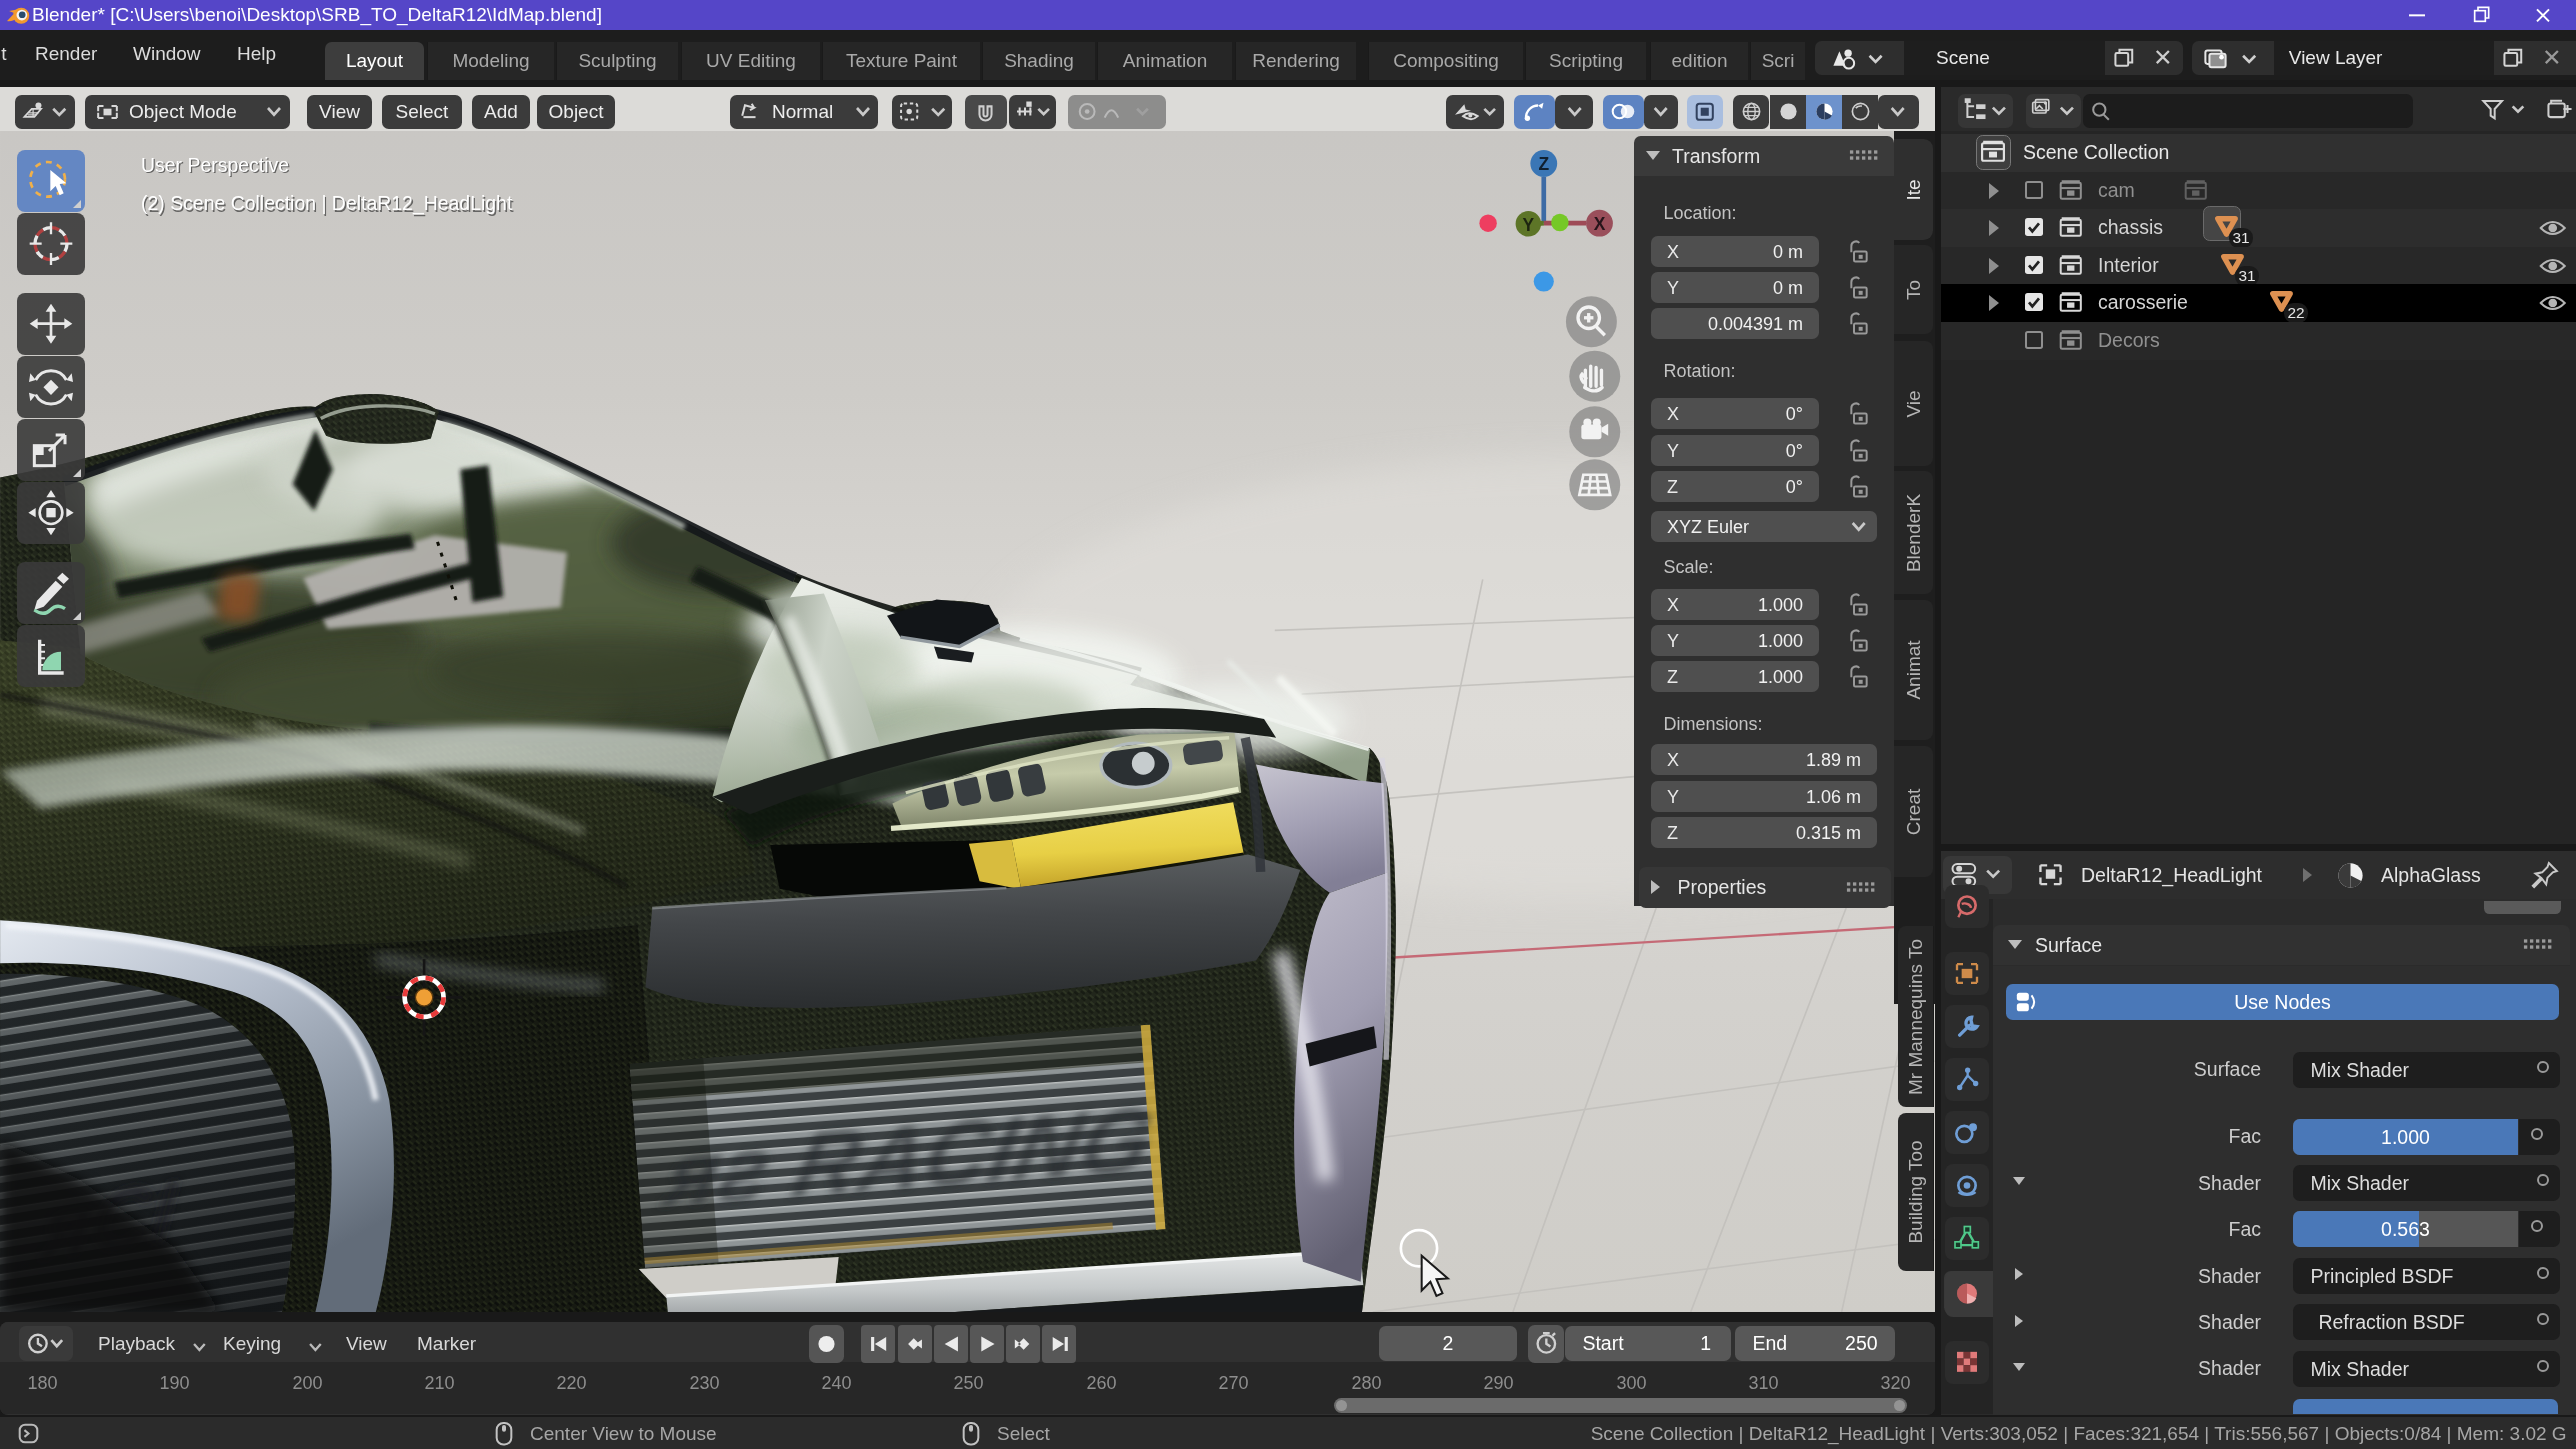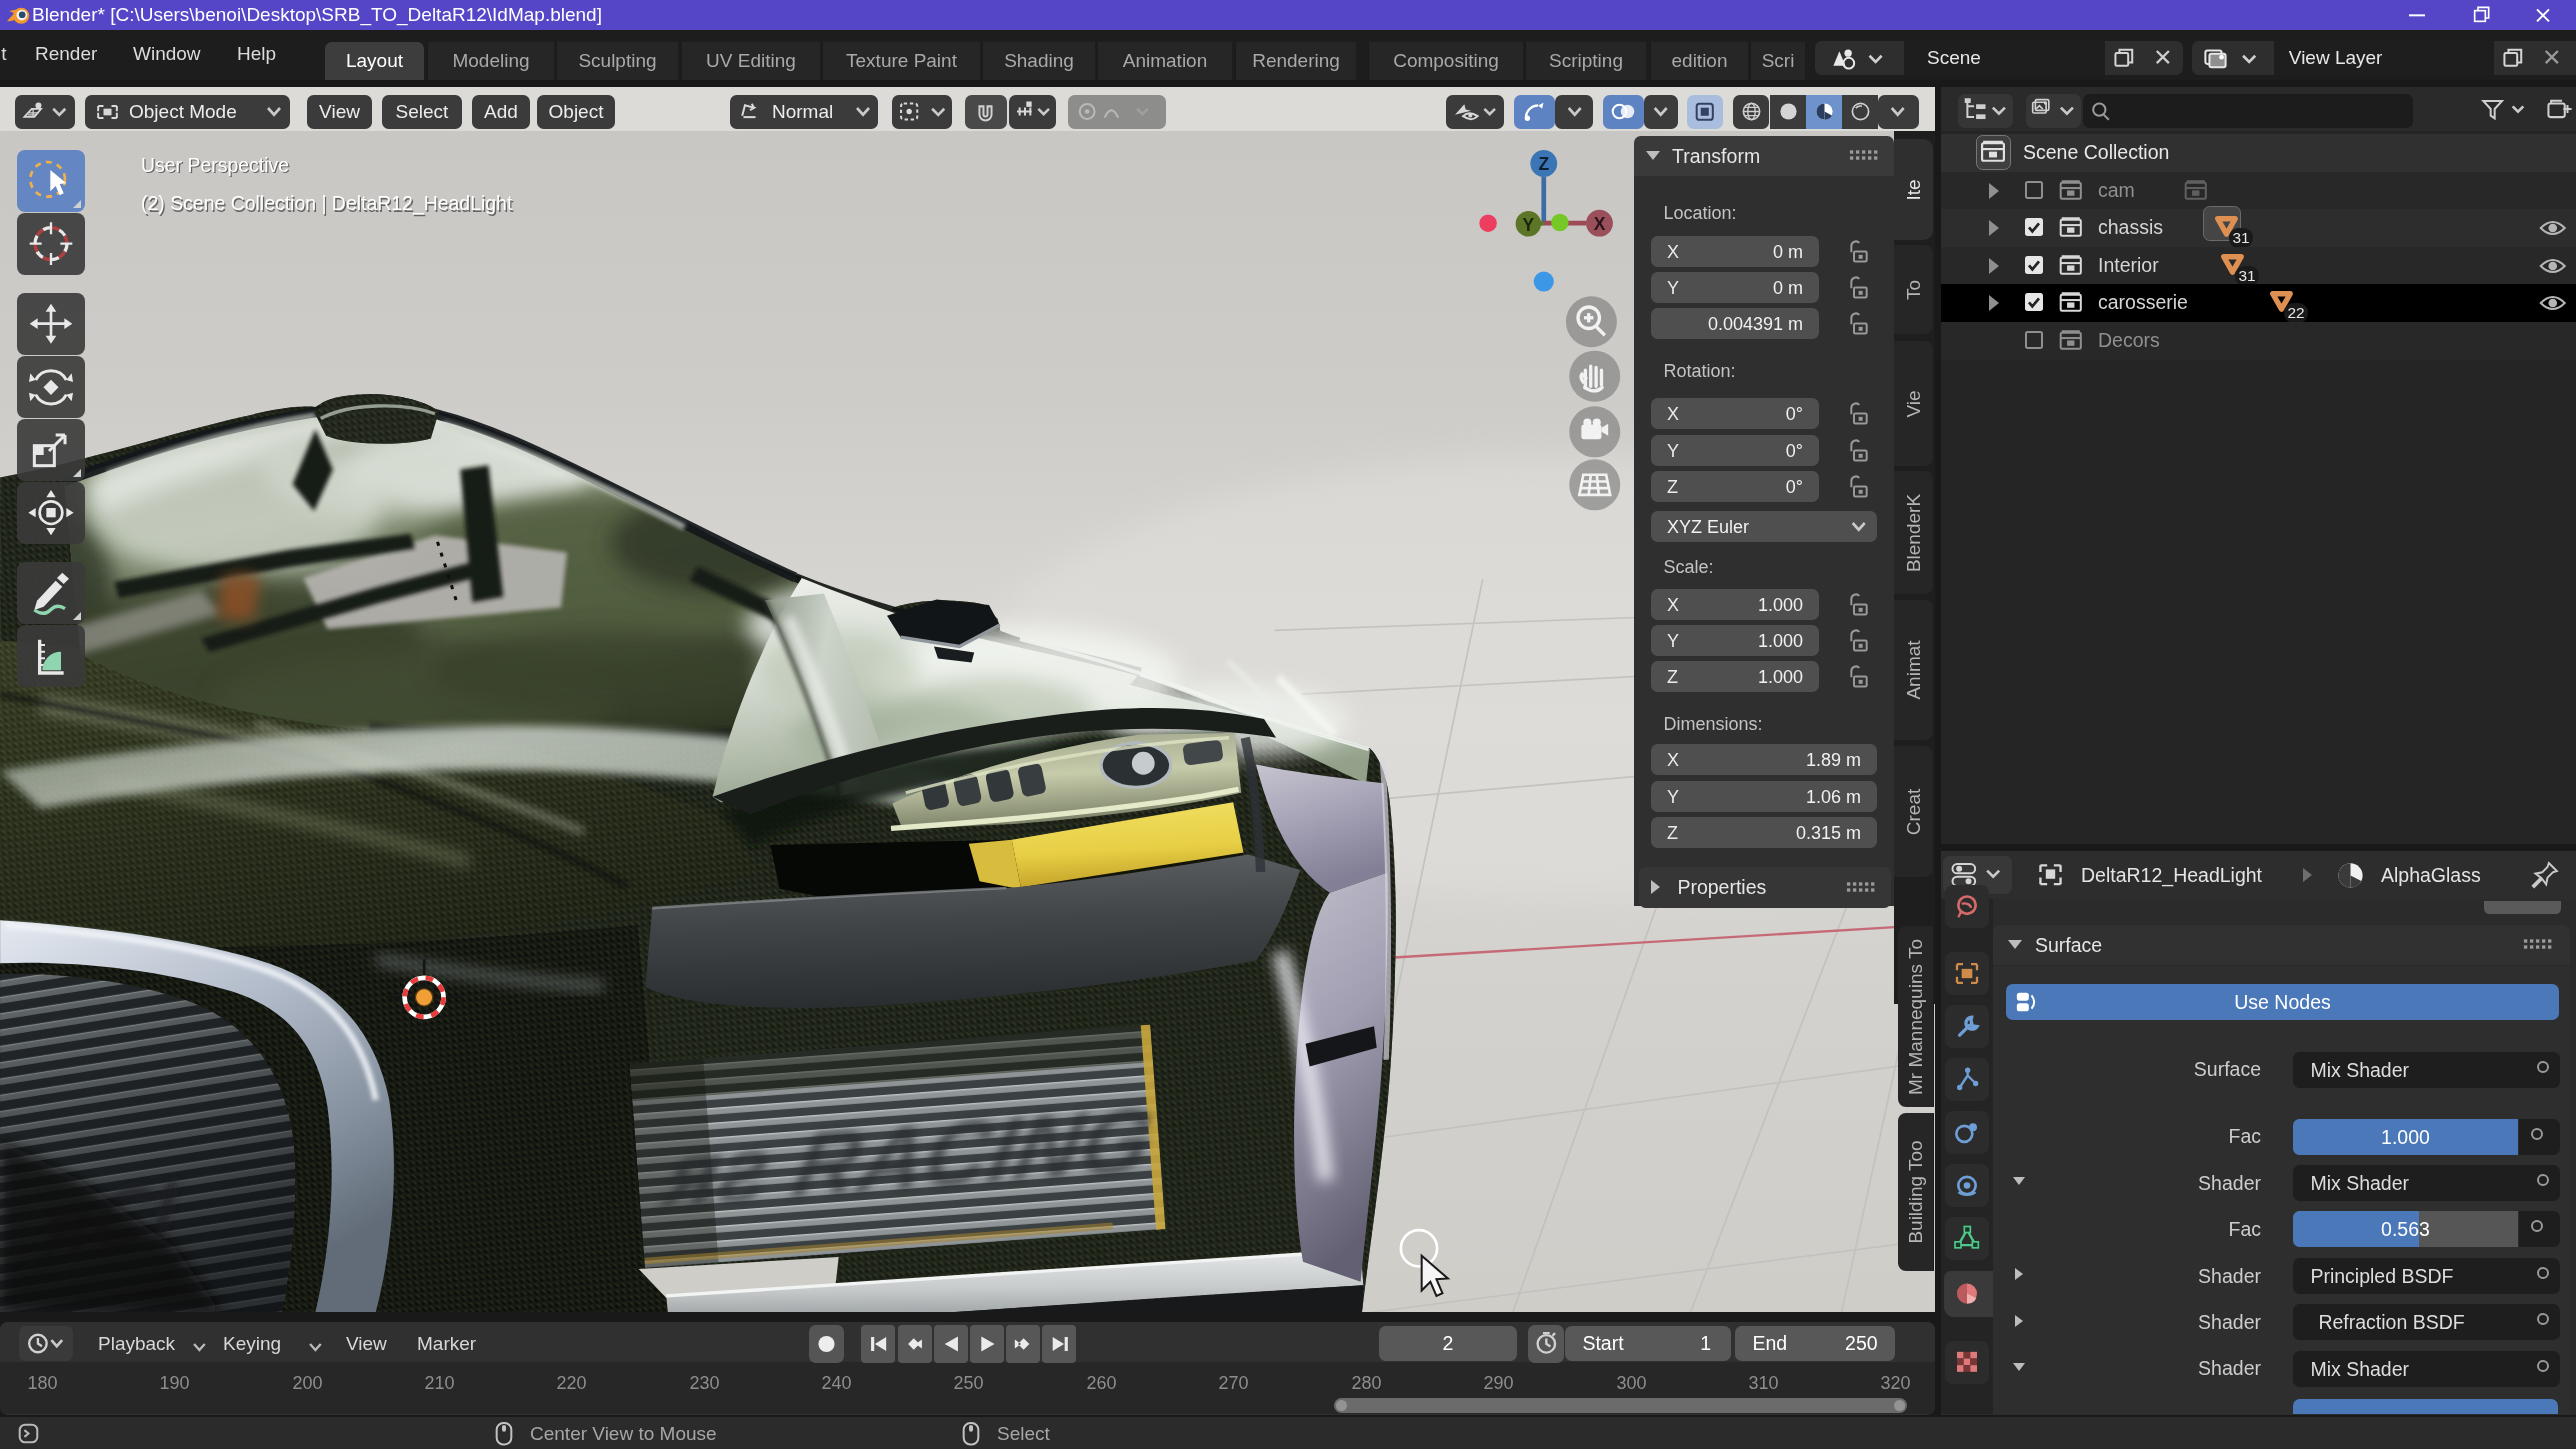--- a/index.html
+++ b/index.html
@@ -72,21 +72,21 @@
     <div class="wtab" style="left:1650px;width:98px;">edition</div>
     <div class="wtab" style="left:1750px;width:55px;overflow:hidden;">Scri</div>
 
     <div class="abs" style="left:1815px;top:11.4px;width:368px;height:34px;background:#2e2e2e;border-radius:6.7px;">
       <svg class="abs" style="left:9.4px;top:5.4px" width="67" height="23" viewBox="0 0 100 34">
         <path d="M14 28 L23 6 L32 28 Z" fill="#e8e8e8"></path>
         <circle cx="36" cy="9" r="5.5" fill="#e8e8e8"></circle>
         <circle cx="37" cy="24" r="8" fill="none" stroke="#e8e8e8" stroke-width="3"></circle>
         <path d="M68 13 l9 9 9 -9" fill="none" stroke="#cfcfcf" stroke-width="4"></path>
       </svg>
-      <div class="abs" style="left:89px;top:0;width:201px;height:34px;background:#1e1e1e;color:#e8e8e8;font-size:19px;line-height:34px;padding-left:23px;">Scene</div>
+      <div class="abs" style="left:89px;top:0;width:201px;height:34px;background:#1e1e1e;color:#e8e8e8;font-size:19px;line-height:34px;padding-left:32px;">Scene</div>
       <svg class="abs" style="left:295px;top:6px" width="31" height="21.5" viewBox="0 0 46 32">
         <rect x="8" y="9" width="19" height="19" rx="2" fill="none" stroke="#d5d5d5" stroke-width="3"></rect>
         <path d="M14 9 v-5 h19 v19 h-5" fill="none" stroke="#d5d5d5" stroke-width="3"></path>
       </svg>
       <svg class="abs" style="left:333px;top:6px" width="31" height="21.5" viewBox="0 0 46 32">
         <path d="M13 6 L31 24 M31 6 L13 24" stroke="#cdcdcd" stroke-width="3.5"></path>
       </svg>
     </div>
 
     <div class="abs" style="left:2192px;top:11.4px;width:384px;height:34px;background:#2e2e2e;border-radius:6.7px 0 0 6.7px;">
@@ -1108,16 +1108,17 @@
     <svg class="abs" style="left:494px;top:4px" width="20" height="25.5" viewBox="0 0 30 38">
         <rect x="4" y="3" width="22" height="32" rx="10" fill="none" stroke="#c2c2c2" stroke-width="3"></rect>
         <rect x="12" y="6" width="6" height="10" rx="3" fill="#c2c2c2"></rect>
       </svg>
     <span class="abs" style="left:530px;top:6px">Center View to Mouse</span>
     <svg class="abs" style="left:961px;top:4px" width="20" height="25.5" viewBox="0 0 30 38">
         <rect x="4" y="3" width="22" height="32" rx="10" fill="none" stroke="#c2c2c2" stroke-width="3"></rect>
         <rect x="12" y="6" width="6" height="10" rx="3" fill="#c2c2c2"></rect>
       </svg>
     <span class="abs" style="left:997px;top:6px">Select</span>
+    <span class="abs" style="right:9.4px;top:6px">Scene Collection | DeltaR12_HeadLight | Verts:303,052 | Faces:321,654 | Tris:556,567 | Objects:0/84 | Mem: 3.02 G</span>
   </div>
 
 </div>
 
 
 </body></html>

